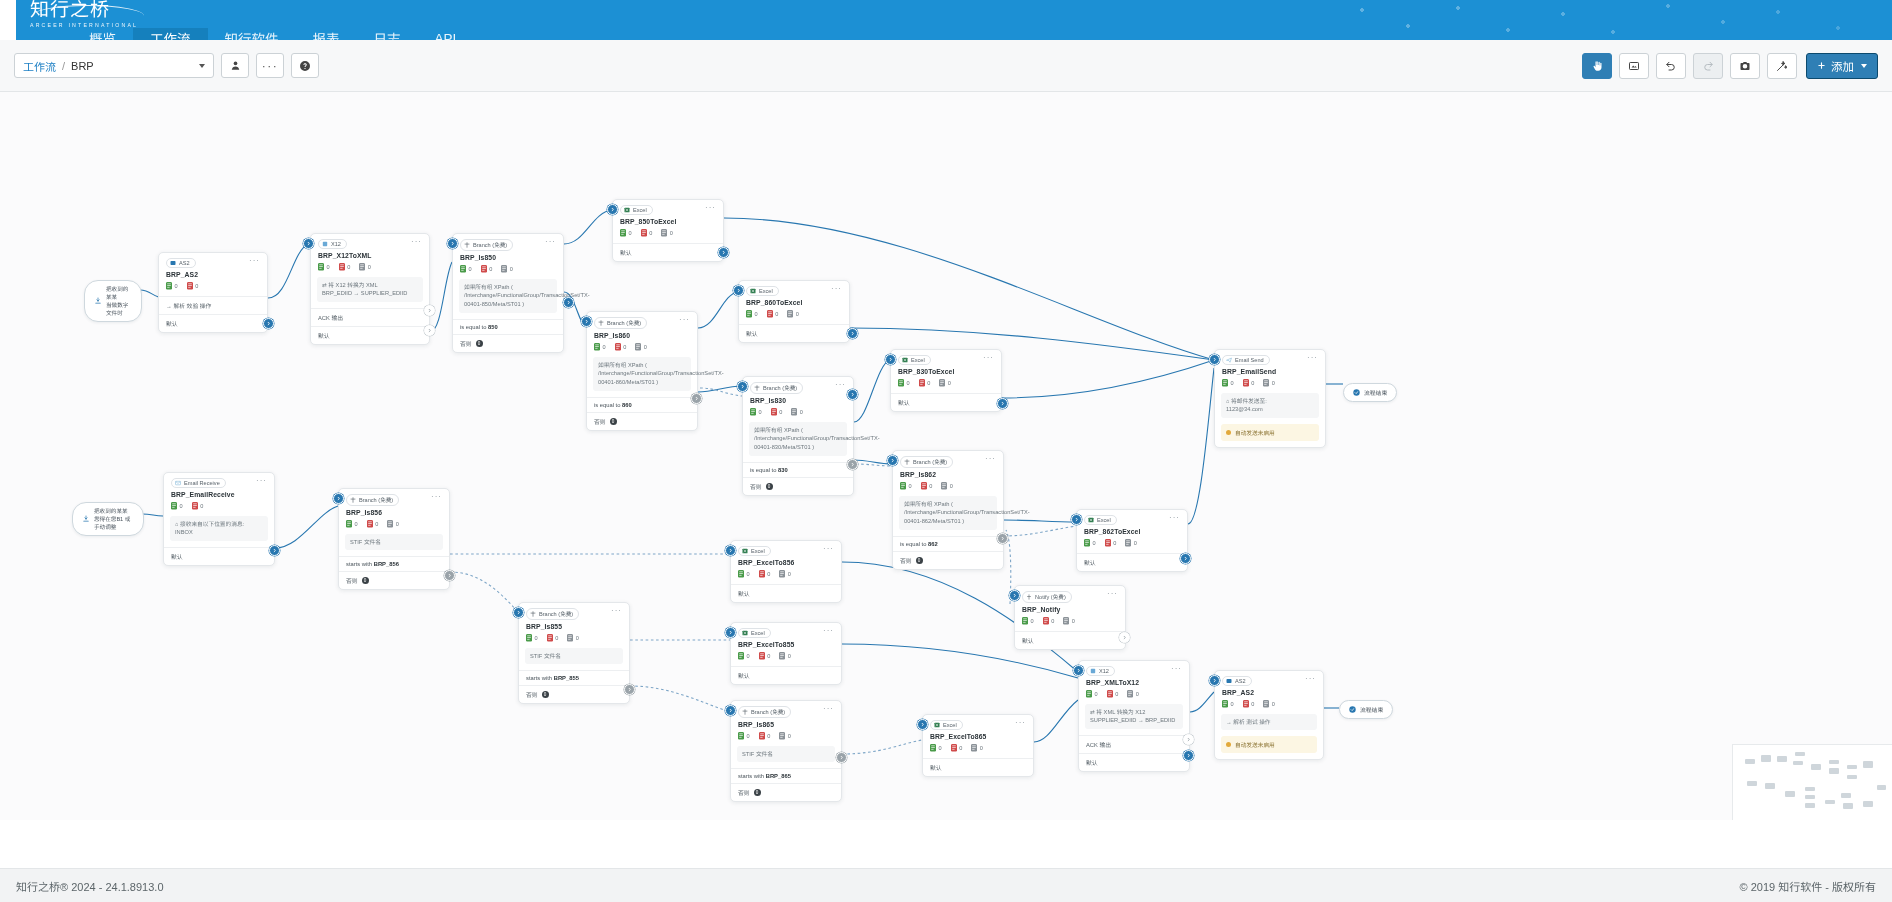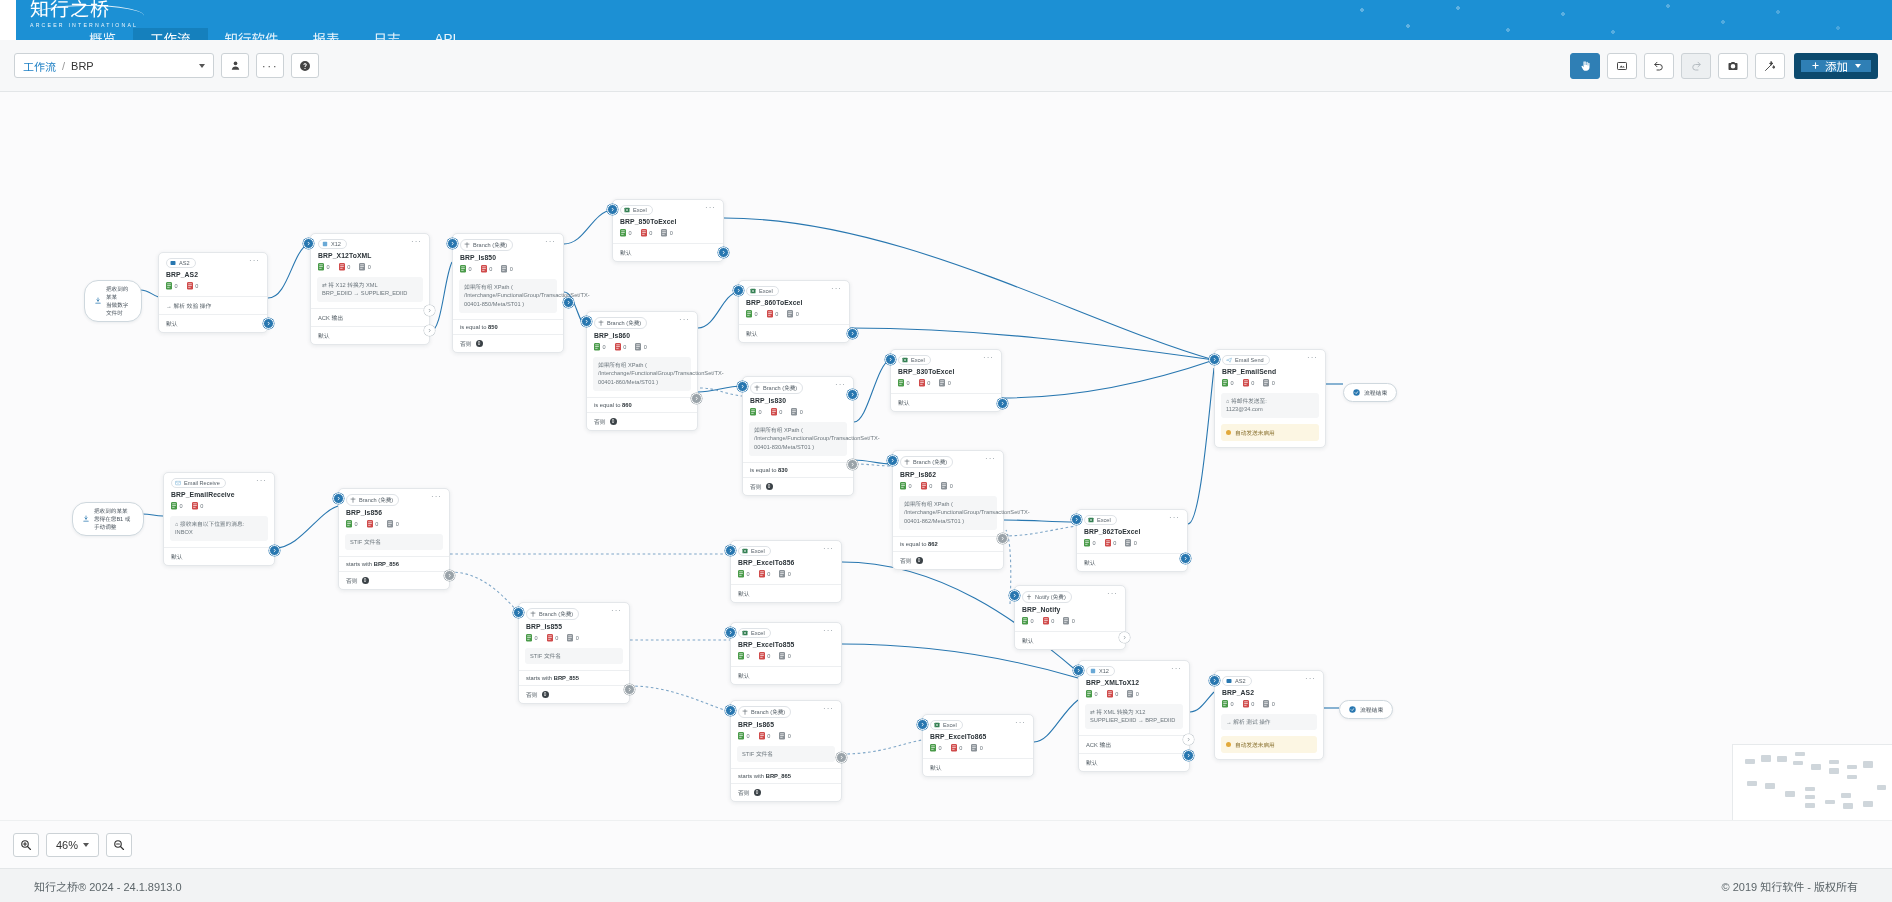--- a/index.html
+++ b/index.html
@@ -94,21 +94,21 @@
     border: 0; outline: 0; flex: 1; font-size: 11.5px; color: #555; background: transparent;
     font-family: inherit; margin-left: 6px;
   }
   .search-box input::placeholder { color: #8d9499; }
 
   .tb-right { margin-left: auto; display: flex; align-items: center; }
   .tb-right .tb-btn { height: 26px; min-width: 30px; }
   .tb-btn.primary-icon { background: #2f7fb5; border-color: #2f7fb5; color: #fff; }
   .tb-btn.disabled { background: #eceff1; color: #b5bcc1; }
   .add-btn {
-    height: 26px; background: #2f7fb5; border: 7px solid #0c4a6e; border-radius: 3px;
+    height: 26px; background: #2f7fb5; border: 1px solid #0c4a6e; border-radius: 3px;
     color: #fff; font-size: 11.5px; margin-left: 9px; padding: 0 10px;
     display: flex; align-items: center; gap: 5px; cursor: pointer;
   }
   .add-caret { width: 0; height: 0; border-left: 3.5px solid transparent;
     border-right: 3.5px solid transparent; border-top: 4px solid #fff; margin-left: 2px; }
 
   
   .canvas {
     position: absolute; top: 92px; left: 0; width: 1892px; height: 728px;
     background: #fbfbfc; overflow: hidden;
@@ -199,21 +199,21 @@
     display: flex; align-items: center; justify-content: center; cursor: pointer; color: #333;
   }
   .zlevel {
     height: 24px; background: #fff; border: 1px solid #ccd2d6; border-radius: 3px;
     display: flex; align-items: center; gap: 5px; padding: 0 9px; font-size: 11px; color: #333;
     cursor: pointer;
   }
   .footer {
     position: absolute; left: 0; top: 868px; width: 1892px; height: 34px;
     background: #f2f3f4; border-top: 1px solid #e3e6e8;
-    display: flex; align-items: center; padding: 0 34px; font-size: 11px; color: #5c6569;
+    display: flex; align-items: center; padding: 0 16px; font-size: 11px; color: #5c6569;
   }
   .footer-right { margin-left: auto; }
 </style>
 </head>
 <body>
 
 <div id="app">
 
   <div class="topnav">
     <div class="brand">
@@ -1599,39 +1599,19 @@
       <div class="mm-node" style="left:72px; top:50px; width:10px; height:4px;"></div>
       <div class="mm-node" style="left:72px; top:58px; width:10px; height:5px;"></div>
       <div class="mm-node" style="left:92px; top:55px; width:10px; height:4px;"></div>
       <div class="mm-node" style="left:108px; top:48px; width:10px; height:5px;"></div>
       <div class="mm-node" style="left:110px; top:58px; width:10px; height:6px;"></div>
       <div class="mm-node" style="left:130px; top:56px; width:10px; height:6px;"></div>
       <div class="mm-node" style="left:144px; top:40px; width:9px; height:5px;"></div>
     </div>
   </div>
 
-  <div class="zoombar">
-    <div class="zbtn">
-      <svg width="12" height="12" viewBox="0 0 24 24" fill="none" stroke="currentColor" stroke-width="2.3">
-          <circle cx="10" cy="10" r="6.5"></circle>
-          <path d="M15 15l6 6" stroke-linecap="round"></path>
-          <path d="M10 7.2v5.6M7.2 10h5.6" stroke-linecap="round"></path>
-        </svg>
-    </div>
-    <div class="zlevel">
-      <span>46%</span>
-      <span class="crumb-caret" style="position:static;"></span>
-    </div>
-    <div class="zbtn">
-      <svg width="12" height="12" viewBox="0 0 24 24" fill="none" stroke="currentColor" stroke-width="2.3">
-          <circle cx="10" cy="10" r="6.5"></circle>
-          <path d="M15 15l6 6" stroke-linecap="round"></path>
-          <path d="M7.2 10h5.6" stroke-linecap="round"></path>
-        </svg>
-    </div>
-  </div>
 
   <div class="footer">
     <span>知行之桥® 2024 - 24.1.8913.0</span>
     <span class="footer-right">© 2019 知行软件 - 版权所有</span>
   </div>
 
 </div>
 
 </body></html>

